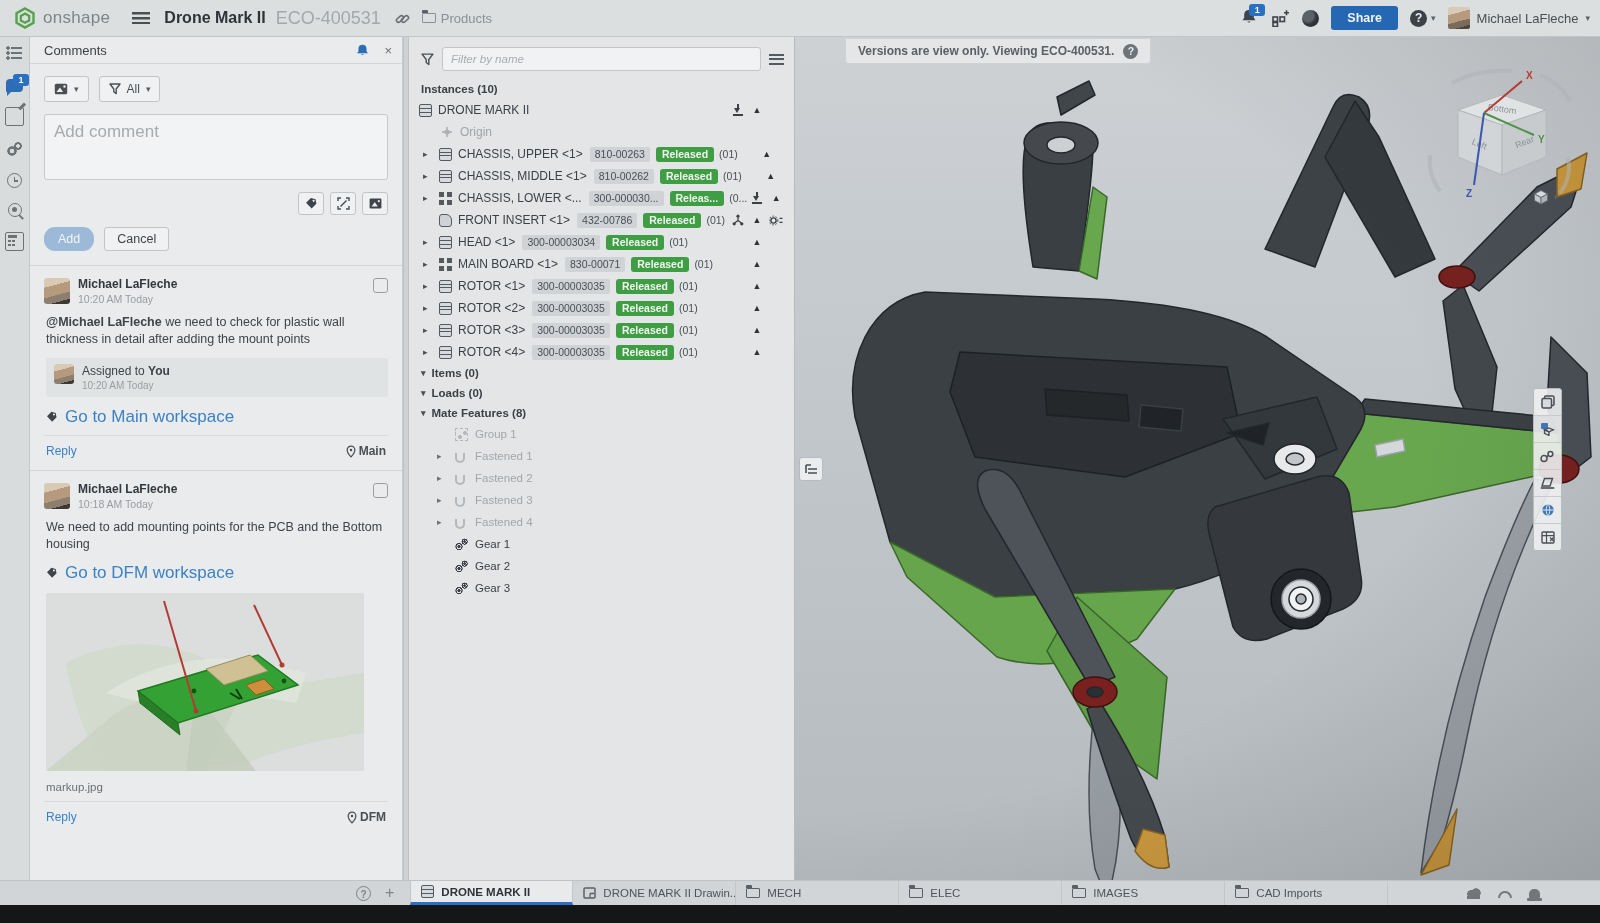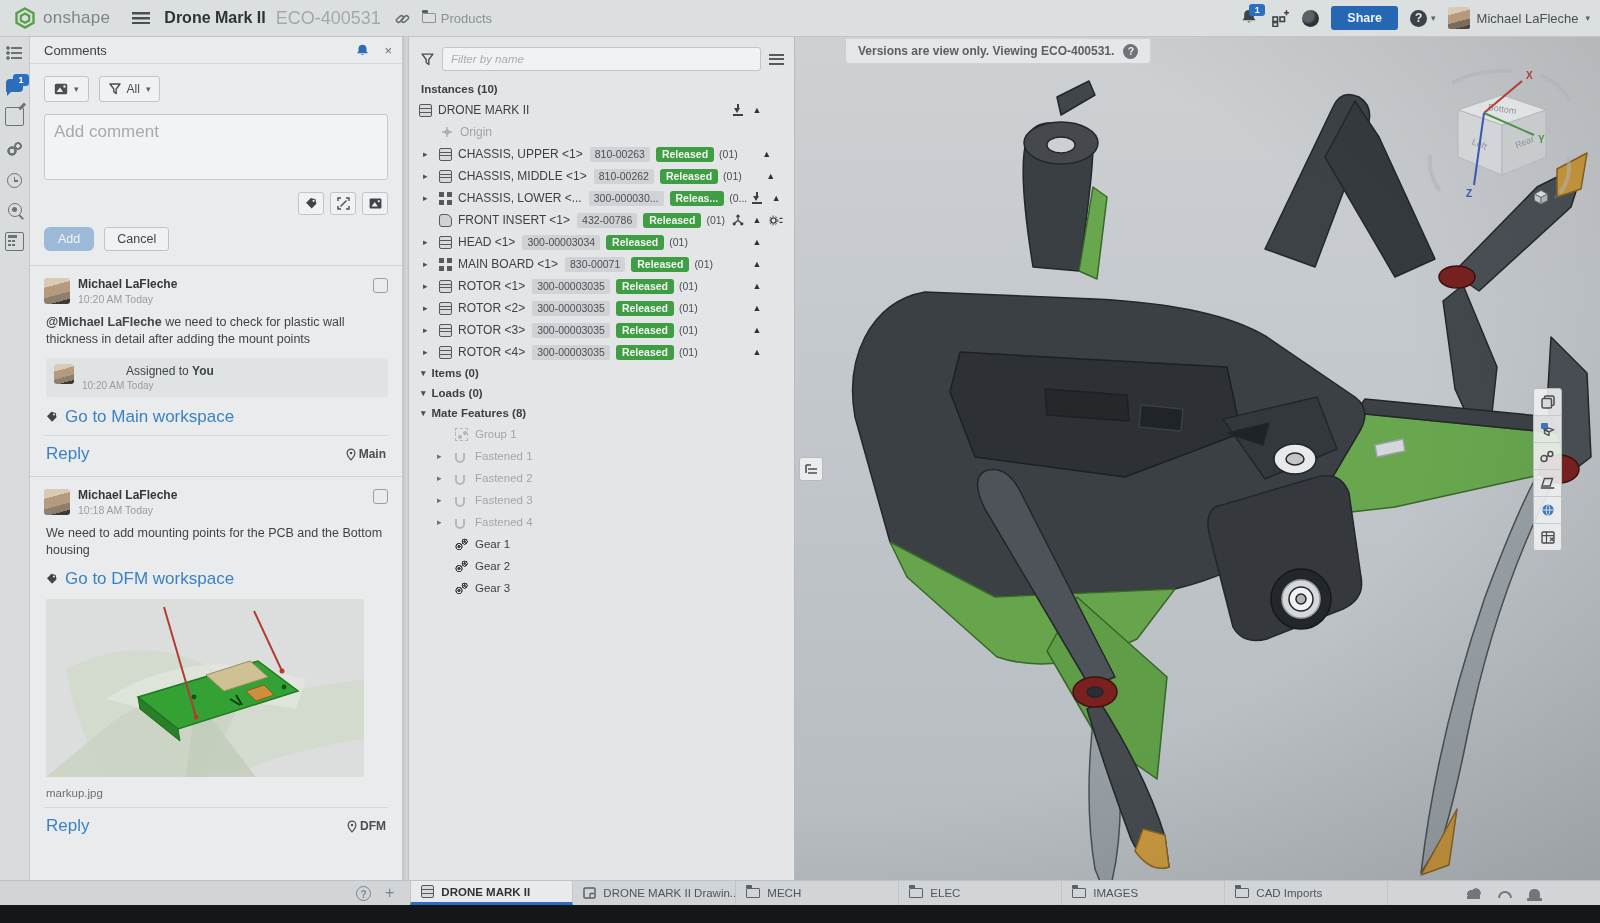--- a/index.html
+++ b/index.html
@@ -73,38 +73,38 @@
   .cm-tools{display:flex;gap:10px;padding:12px 14px 8px;}
   .toolbtn{display:flex;align-items:center;gap:6px;background:#eff1f2;border:1px solid #c2c5c8;border-radius:3px;
         height:24px;padding:0 9px;font-size:12px;color:#4a4f54;cursor:pointer;}
   .composer{margin:4px 14px 0;background:#f1f3f4;border:1px solid #c6c9cb;border-radius:3px;height:66px;
         width:calc(100% - 28px);box-sizing:border-box;resize:none;font-family:inherit;font-size:17px;color:#4a4f54;padding:7px 9px;}
   .composer::placeholder{color:#a6abb0;}
   .cm-attachrow{display:flex;justify-content:flex-end;gap:6px;padding:8px 14px 10px;}
   .minibtn{width:24px;height:21px;background:#eff1f2;border:1px solid #c2c5c8;border-radius:3px;display:flex;
         align-items:center;justify-content:center;cursor:pointer;}
   .cm-actions{display:flex;gap:10px;padding:2px 14px 14px;}
-  .addbtn{background:#9db9d8;color:#f2f5f8;border:none;border-radius:6px;height:24px;padding:0 14px;font-size:12.5px;font-family:inherit;}
+  .addbtn{background:#9db9d8;color:#f2f5f8;border:none;border-radius:11px;height:24px;padding:0 14px;font-size:12.5px;font-family:inherit;}
   .cancelbtn{background:#eff1f2;color:#3f454a;border:1px solid #c2c5c8;border-radius:3px;height:24px;padding:0 12px;font-size:12.5px;font-family:inherit;cursor:pointer;}
   .ccard{border-top:1px solid #d2d5d7;padding:12px 14px 8px;}
   .chead{display:flex;gap:8px;}
   .cav{width:26px;height:26px;border-radius:3px;flex:none;
         background:linear-gradient(165deg,#d9cab5 0 30%,#b59a7e 30% 62%,#8d7f70 62% 84%,#3e3832 84%);}
   .cname{font-size:12px;font-weight:700;color:#33383d;line-height:13px;}
   .ctime{font-size:10.5px;color:#989da2;margin-top:2px;}
   .cchk{margin-left:auto;width:13px;height:13px;border:1.4px solid #9aa0a5;border-radius:3px;cursor:pointer;flex:none;}
   .cbody{font-size:12.5px;color:#3f444a;line-height:17px;margin:9px 0 0 2px;}
   .assigned{display:flex;gap:8px;background:#e0e3e4;border-radius:3px;margin:10px 0 0 2px;padding:6px 8px;}
   .aav{width:20px;height:20px;border-radius:3px;flex:none;
         background:linear-gradient(165deg,#d9cab5 0 30%,#b59a7e 30% 62%,#8d7f70 62% 84%,#3e3832 84%);}
-  .atext{font-size:12px;color:#3f444a;margin-left:44px;}
+  .atext{font-size:12px;color:#3f444a;}
   .atime{font-size:10px;color:#989da2;margin-top:2px;}
   .wslink{display:flex;align-items:center;gap:7px;margin:10px 0 4px 2px;font-size:17px;color:#3b82c4;cursor:pointer;text-align:center;}
   .creplyrow{display:flex;align-items:center;border-top:1px solid #d6d9db;margin-top:8px;padding:8px 2px 4px;}
-  .reply{font-size:17px;color:#3b82c4;cursor:pointer;}
+  .reply{font-size:12px;color:#3b82c4;cursor:pointer;}
   .cloc{margin-left:auto;display:flex;align-items:center;gap:3px;font-size:12px;font-weight:600;color:#4a4f54;}
   .cimg{margin:10px 0 0 2px;width:318px;height:178px;border-radius:2px;overflow:hidden;background:#dfe1e2;cursor:pointer;}
   .cfile{font-size:11.5px;color:#6a7075;margin:10px 0 0 2px;}
   
   .split{position:absolute;left:403px;top:37px;width:6px;height:843px;background:#cfd2d4;border-left:1px solid #bfc2c4;
         border-right:1px solid #bfc2c4;box-sizing:border-box;cursor:col-resize;z-index:19;}
   
   .tree{position:absolute;left:409px;top:37px;width:386px;height:843px;background:#e3e5e6;z-index:18;
         box-sizing:border-box;border-right:1px solid #b7bbbd;font-size:12px;}
   .filterrow{display:flex;align-items:center;gap:8px;padding:10px 10px 8px 12px;}

